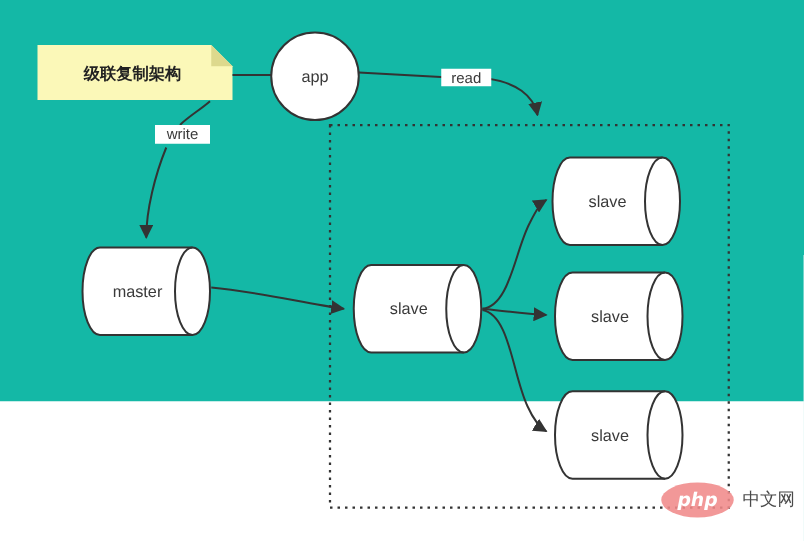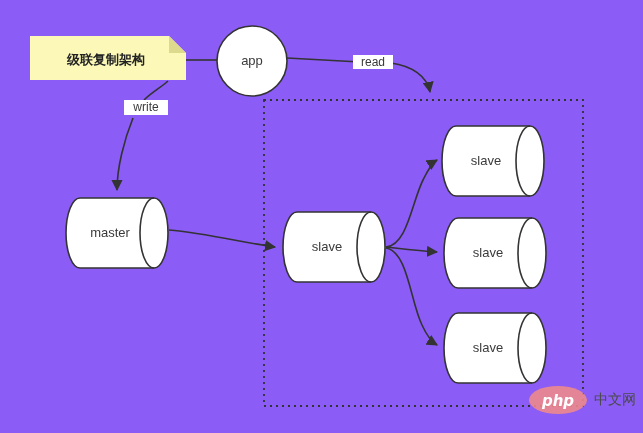--- a/index.html
+++ b/index.html
@@ -9,22 +9,22 @@
   }
   body {
     width: 643px;
     height: 433px;
     font-family: "Liberation Sans", "DejaVu Sans", sans-serif;
     overflow: hidden;
   }
   #canvas {
     position: relative;
     width: 643px;
-    height: 433px;
-    background: #8b5cf6;
+    height: 321px;
+    background: #14b8a6;
   }
   svg.diagram-layer {
     position: absolute;
     left: 0;
     top: 0;
     width: 643px;
     height: 433px;
   }
   .node-label {
     font-family: "Liberation Sans", "DejaVu Sans", sans-serif;

